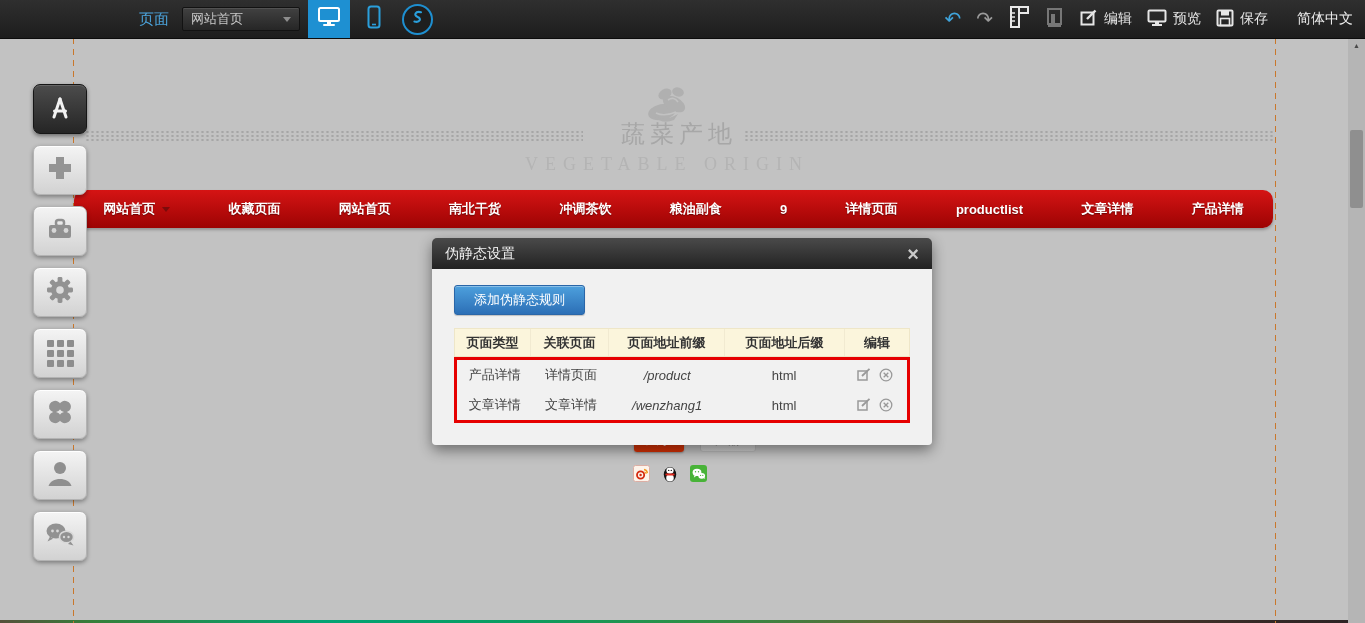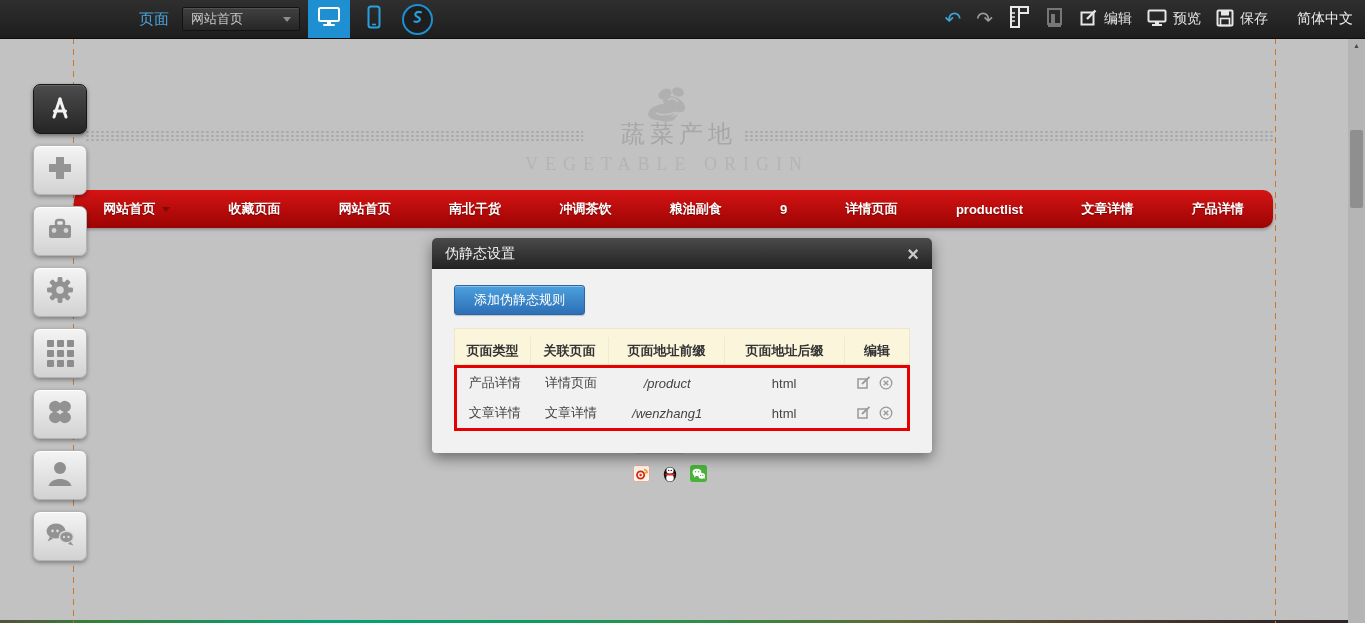--- a/index.html
+++ b/index.html
@@ -89,21 +89,21 @@
          display:flex;align-items:center;justify-content:space-between;padding:0 13px;}
   .modal-title{color:#f2f2f2;font-size:14px;}
   .modal-close{color:#c9c9c9;font-size:20px;font-weight:bold;line-height:1;cursor:pointer;}
   .modal-body{background:#f1f1f1;border-radius:0 0 4px 4px;padding:16px 22px 22px;}
   .add-rule-btn{display:inline-block;padding:5px 19px;font-size:13px;color:#fff;cursor:pointer;
          background:linear-gradient(#4da0dd,#2c6fb6);border:1px solid #2a66a8;border-radius:3px;
          box-shadow:inset 0 1px 0 rgba(255,255,255,.35),0 1px 1px rgba(0,0,0,.2);}
   .ps-table{margin-top:13px;width:456px;}
   .ps-thead{display:flex;background:#fbf5dc;border:1px solid #eee6c8;box-sizing:border-box;}
   .ps-th{height:27px;line-height:27px;text-align:center;font-size:13px;font-weight:bold;color:#333;
-         border-right:1px solid #f1ead1;box-sizing:border-box;margin-top:8px;}
+         border-right:1px solid #f1ead1;box-sizing:border-box;}
   .ps-th:last-child{border-right:none;}
   .c1{width:76px;} .c2{width:78px;} .c3{width:116px;} .c4{width:120px;} .c5{width:64px;}
   .ps-rows{border:3px solid #e60000;box-sizing:border-box;width:456px;}
   .ps-row{display:flex;height:30px;align-items:center;}
   .ps-td{text-align:center;font-size:13px;color:#444;box-sizing:border-box;}
   .ps-td.prefix{font-style:italic;}
   .ps-td.actions{display:flex;align-items:center;justify-content:center;gap:8px;}
   .row-ico{cursor:pointer;display:inline-flex;}
 </style>
 </head>

